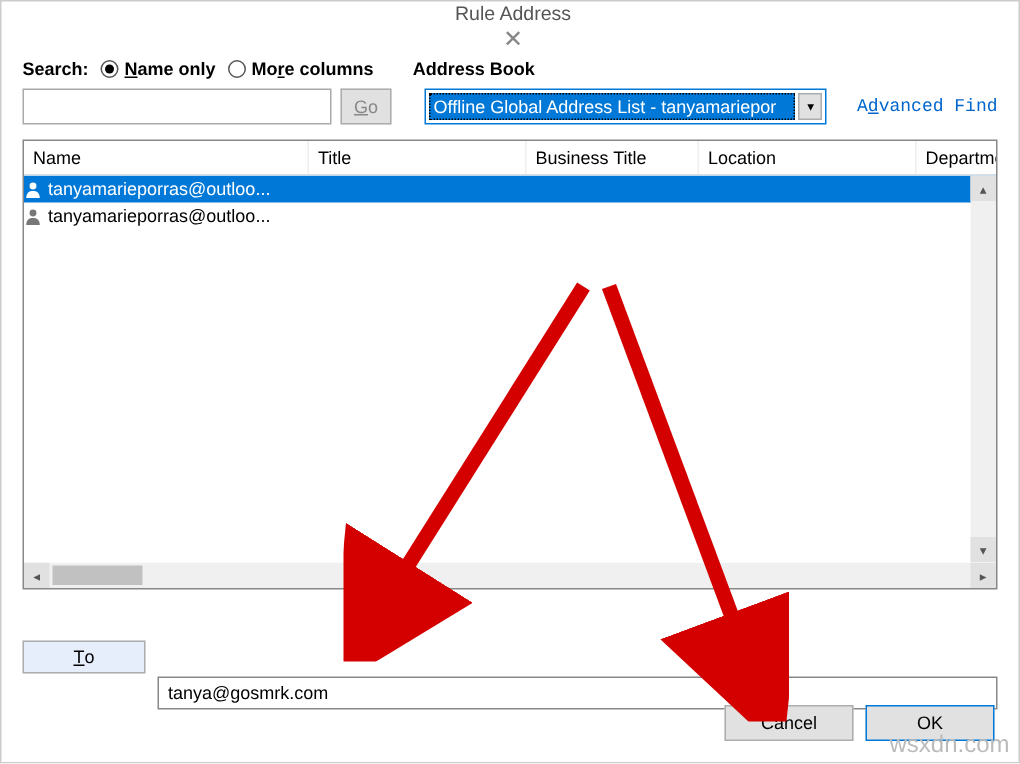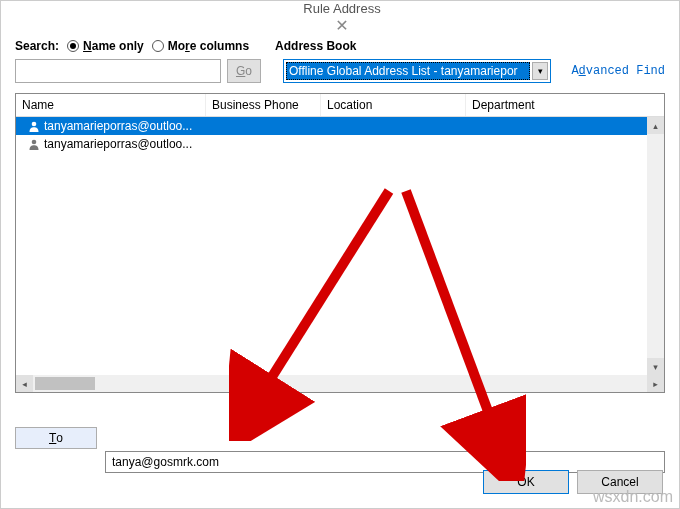--- a/index.html
+++ b/index.html
@@ -154,21 +154,21 @@
   .list-body {
     height: 258px;
     background: #fff;
     position: relative;
     overflow: hidden;
   }
   .list-row {
     display: flex;
     align-items: center;
     height: 18px;
-    padding: 0 12px;
+    padding: 0 0;
     gap: 4px;
     font-size: 12px;
     white-space: nowrap;
   }
   .list-row.selected {
     background: #0078d7;
     color: #fff;
   }
   .list-row .person-icon svg { display: block; }
   .vscroll {
@@ -300,21 +300,22 @@
         <div class="ab-select-inner">Offline Global Address List - tanyamariepor</div>
         <div class="ab-chevron">▾</div>
       </div>
 
       <span class="adv-find">A<span class="underline">d</span>vanced Find</span>
     </div>
 
     <div class="list-wrap">
       <div class="list-header">
         <div class="col-name">Name</div>
-        <div class="col-bphone">Business Phone</div>
+        <div class="col-title">Title</div>
+        <div class="col-bphone">Business Title</div>
         <div class="col-loc">Location</div>
         <div class="col-dept">Department</div>
       </div>
       <div class="list-body">
 
         <div class="list-row selected">
           <span class="person-icon">
             <svg width="12" height="12" viewBox="0 0 12 12">
                 <circle cx="6" cy="4" r="2.3" fill="#fff"></circle>
                 <path d="M1.5 12 C1.5 8.5 3.5 7.3 6 7.3 C8.5 7.3 10.5 8.5 10.5 12 Z" fill="#fff"></path>
@@ -347,22 +348,22 @@
     </div>
 
     <div class="to-row">
       <div class="to-btn"><span class="underline">T</span>o</div>
       <input class="to-input" value="tanya@gosmrk.com" style="">
     </div>
 
   </div>
 
   <div class="btn-row">
+    <div class="dlg-btn">Cancel</div>
     <div class="dlg-btn default">OK</div>
-    <div class="dlg-btn">Cancel</div>
   </div>
 
   <svg class="red-arrow" style="left:228px; top:180px;" width="170" height="260">
     <defs>
       <marker id="ah1" markerWidth="10" markerHeight="10" refX="6" refY="5" orient="auto">
         <path d="M0,0 L10,5 L0,10 Z" fill="#d40000"></path>
       </marker>
     </defs>
     <line x1="160" y1="10" x2="12" y2="245" stroke="#d40000" stroke-width="10" marker-end="url(#ah1)"></line>
   </svg>

